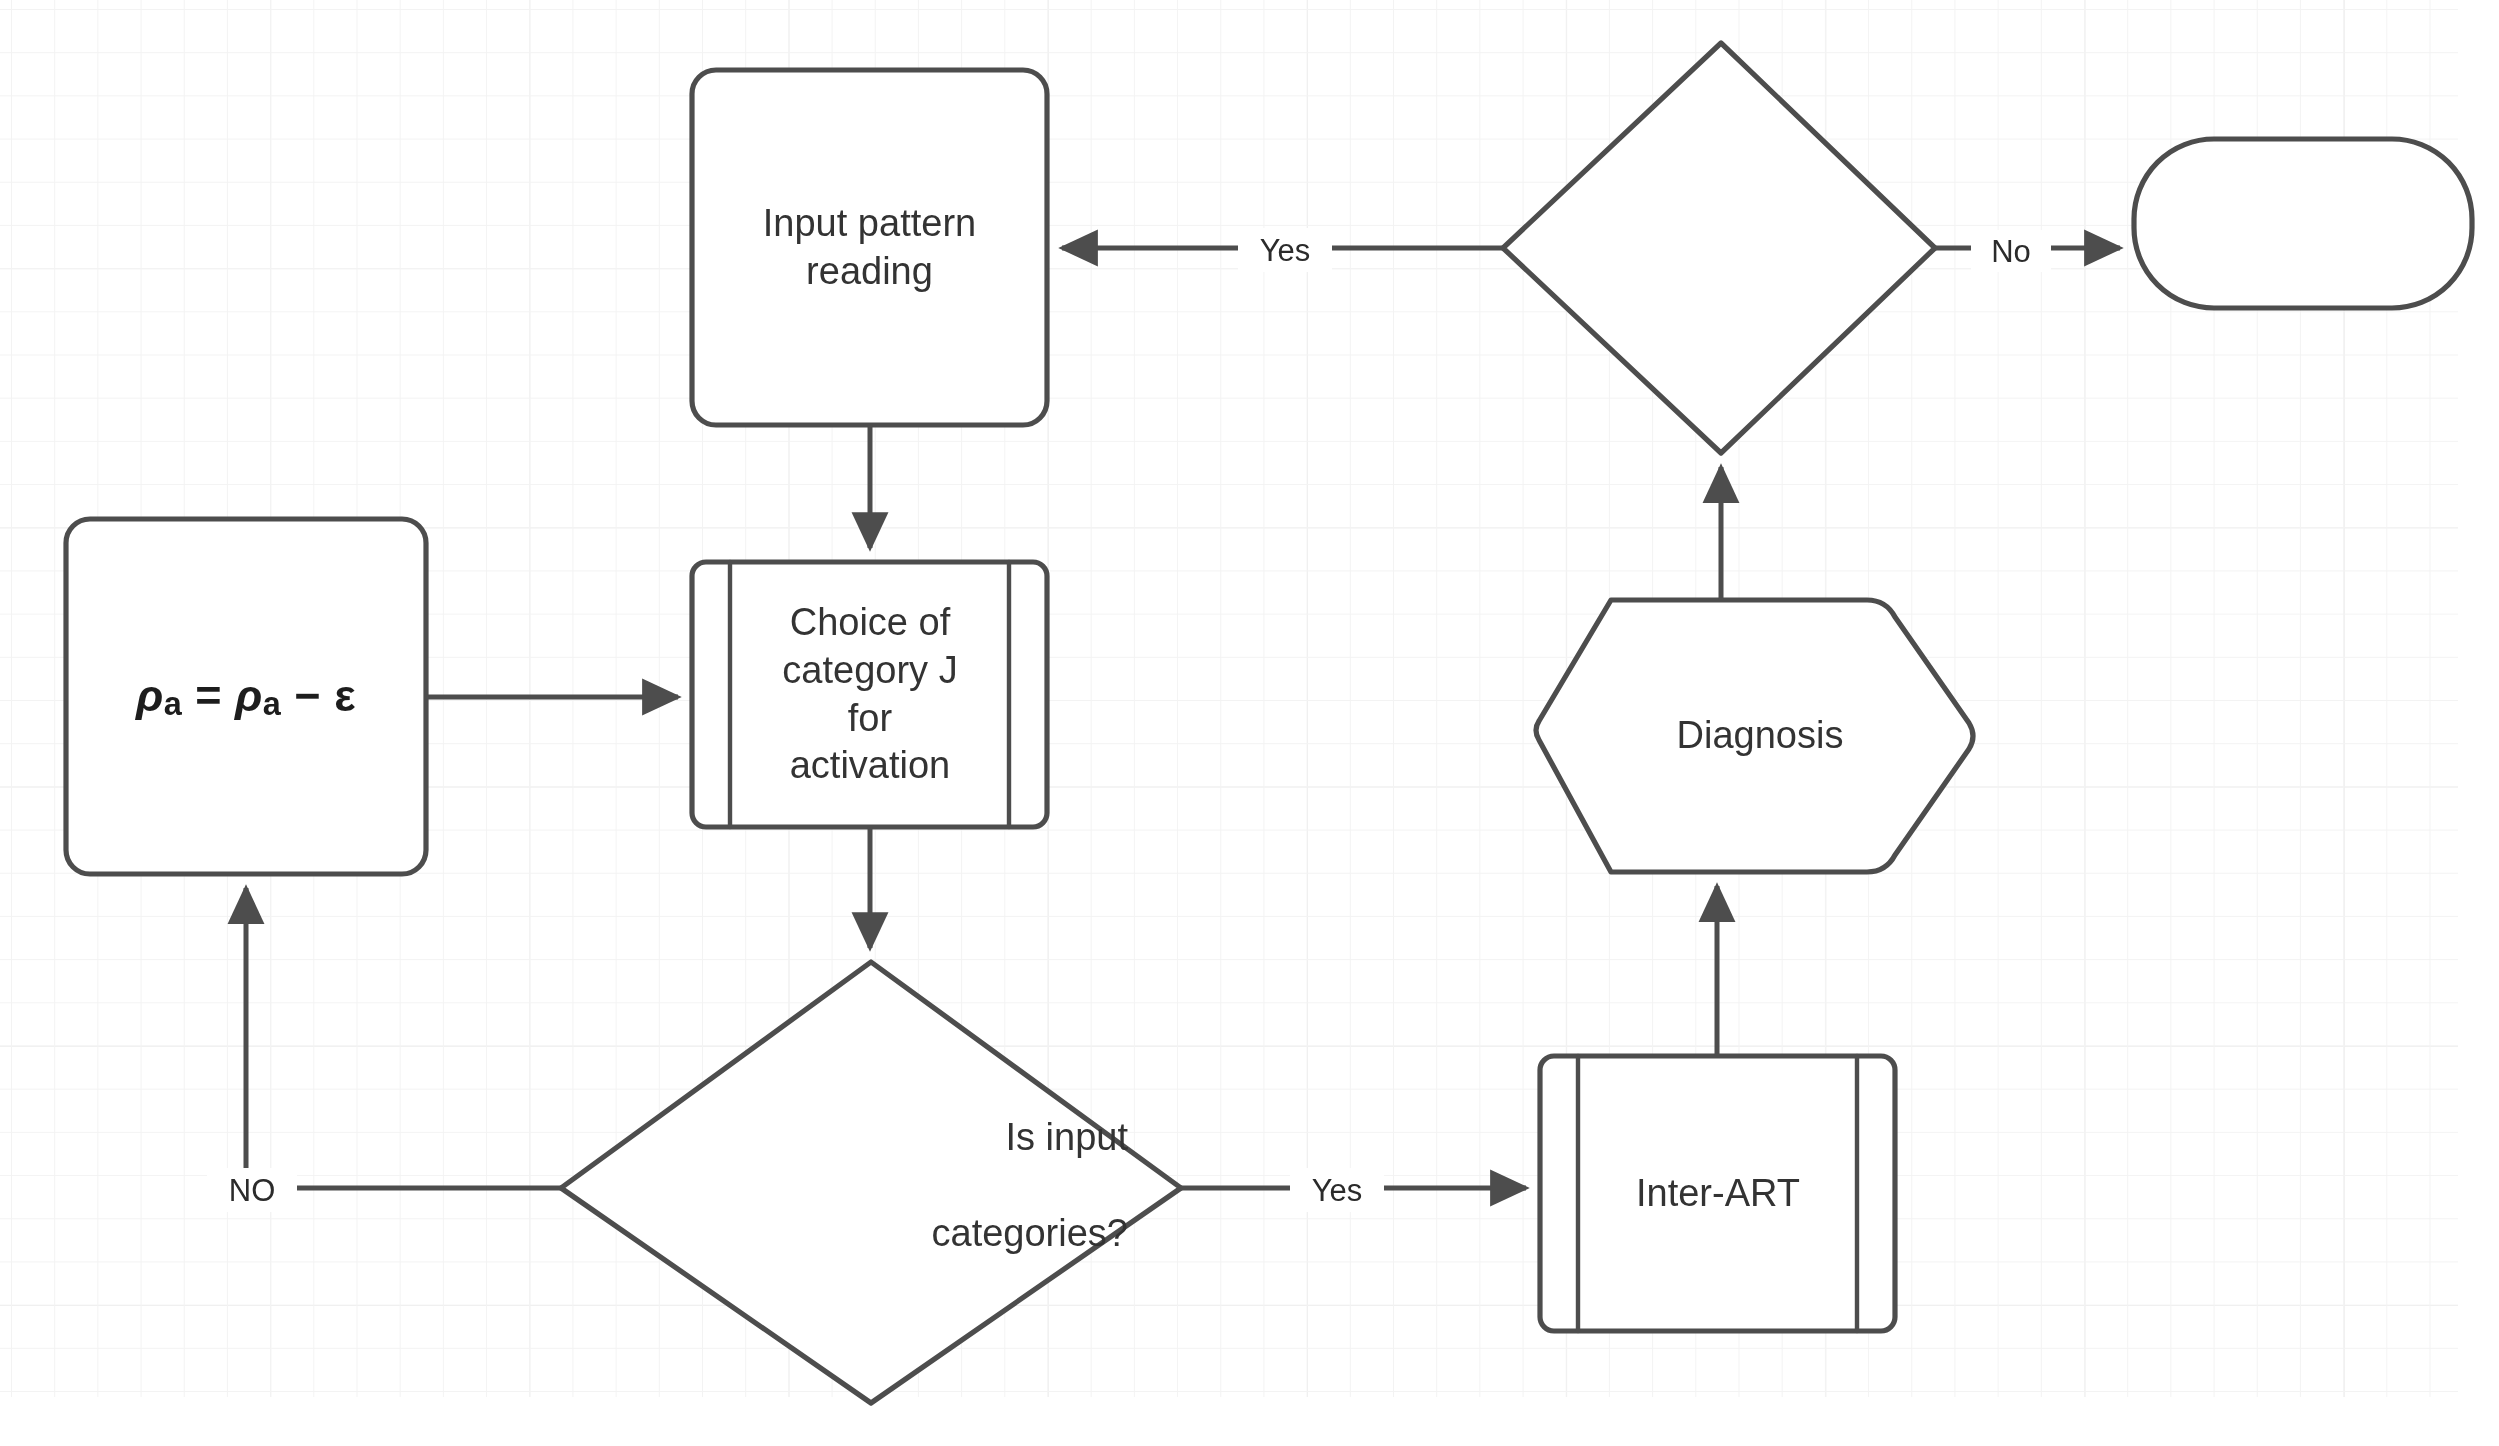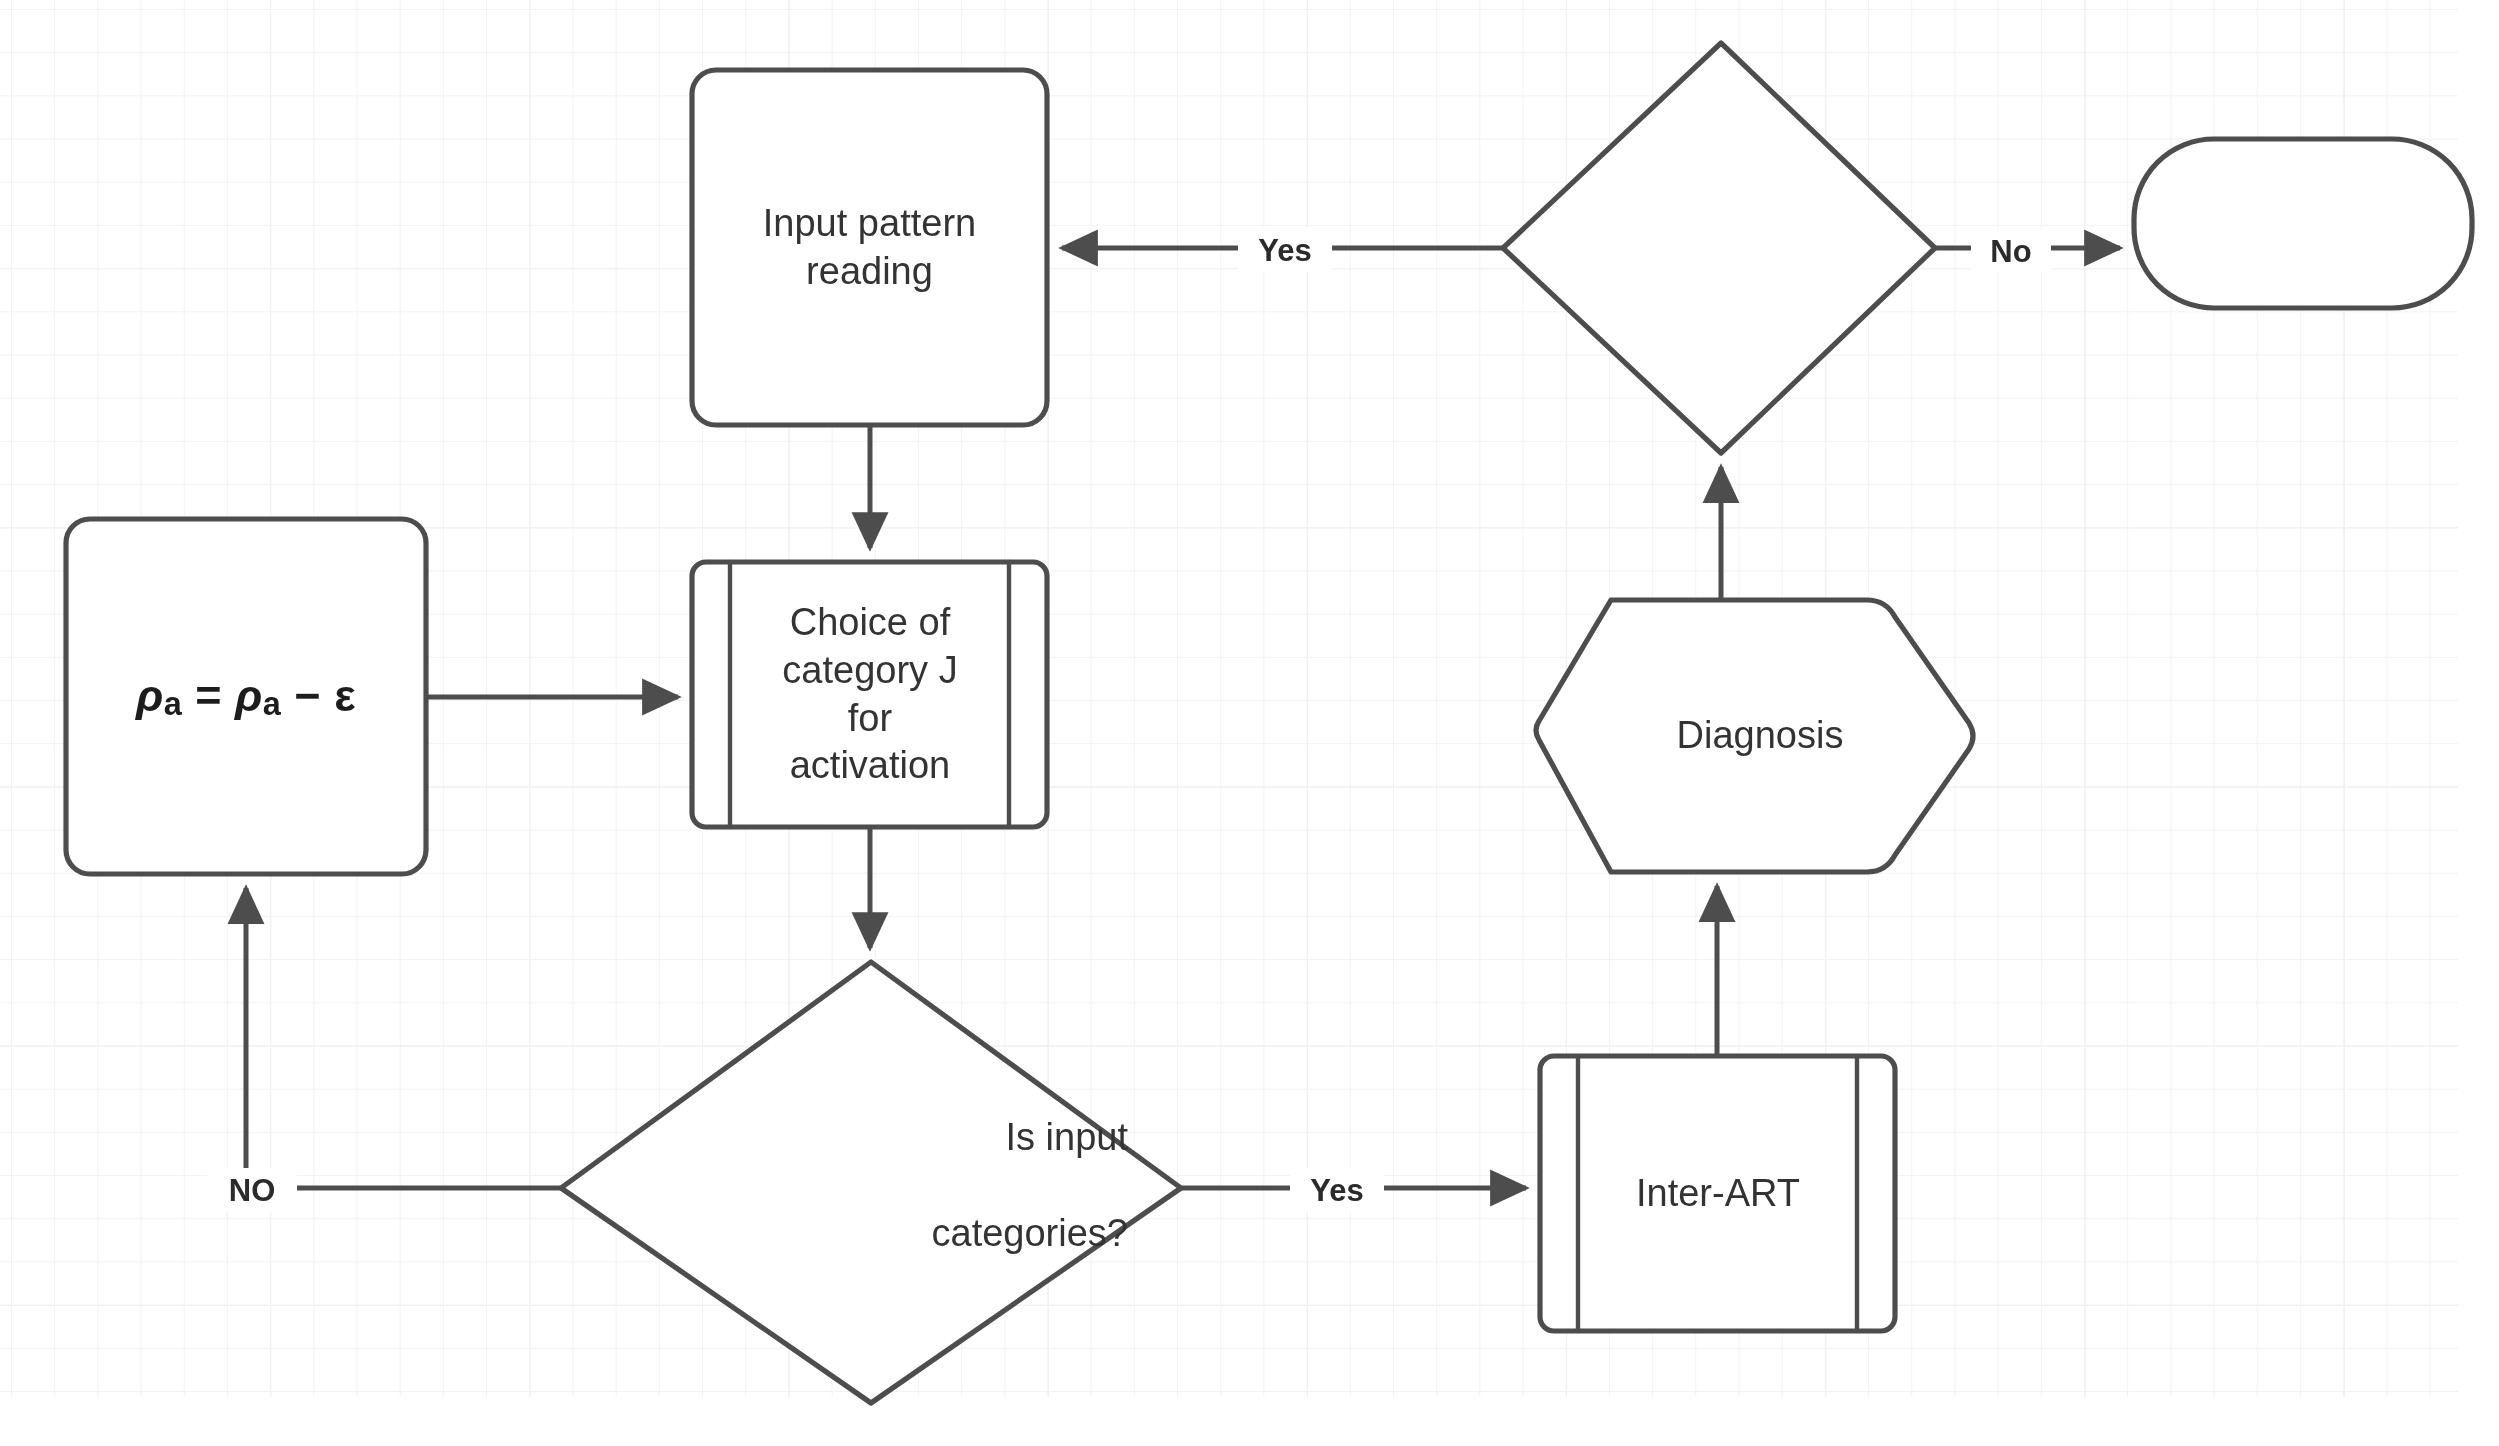--- a/index.html
+++ b/index.html
@@ -55,21 +55,21 @@
     white-space: pre-line;
     pointer-events: none;
   }
   .edge-label {
     position: absolute;
     display: flex;
     align-items: center;
     justify-content: center;
     color: #2b2b2b;
     font-size: 31px;
-    font-weight: bold;
+    font-weight: normal;
     background: #ffffff;
     line-height: 1;
     padding: 2px 4px;
   }
   .formula {
     font-size: 45px;
     color: #1d1d1d;
     font-weight: bold;
     letter-spacing: 0.5px;
   }

